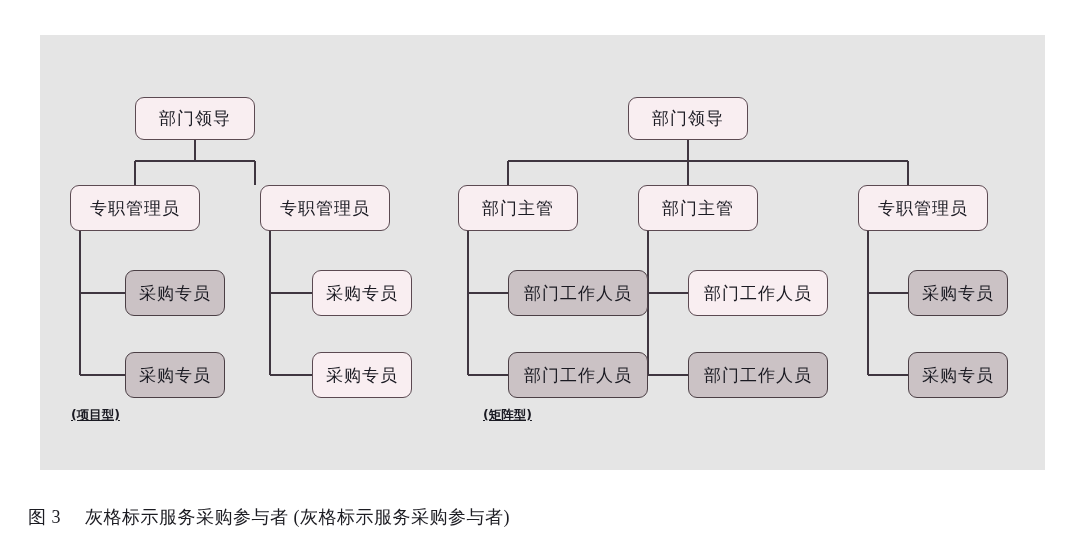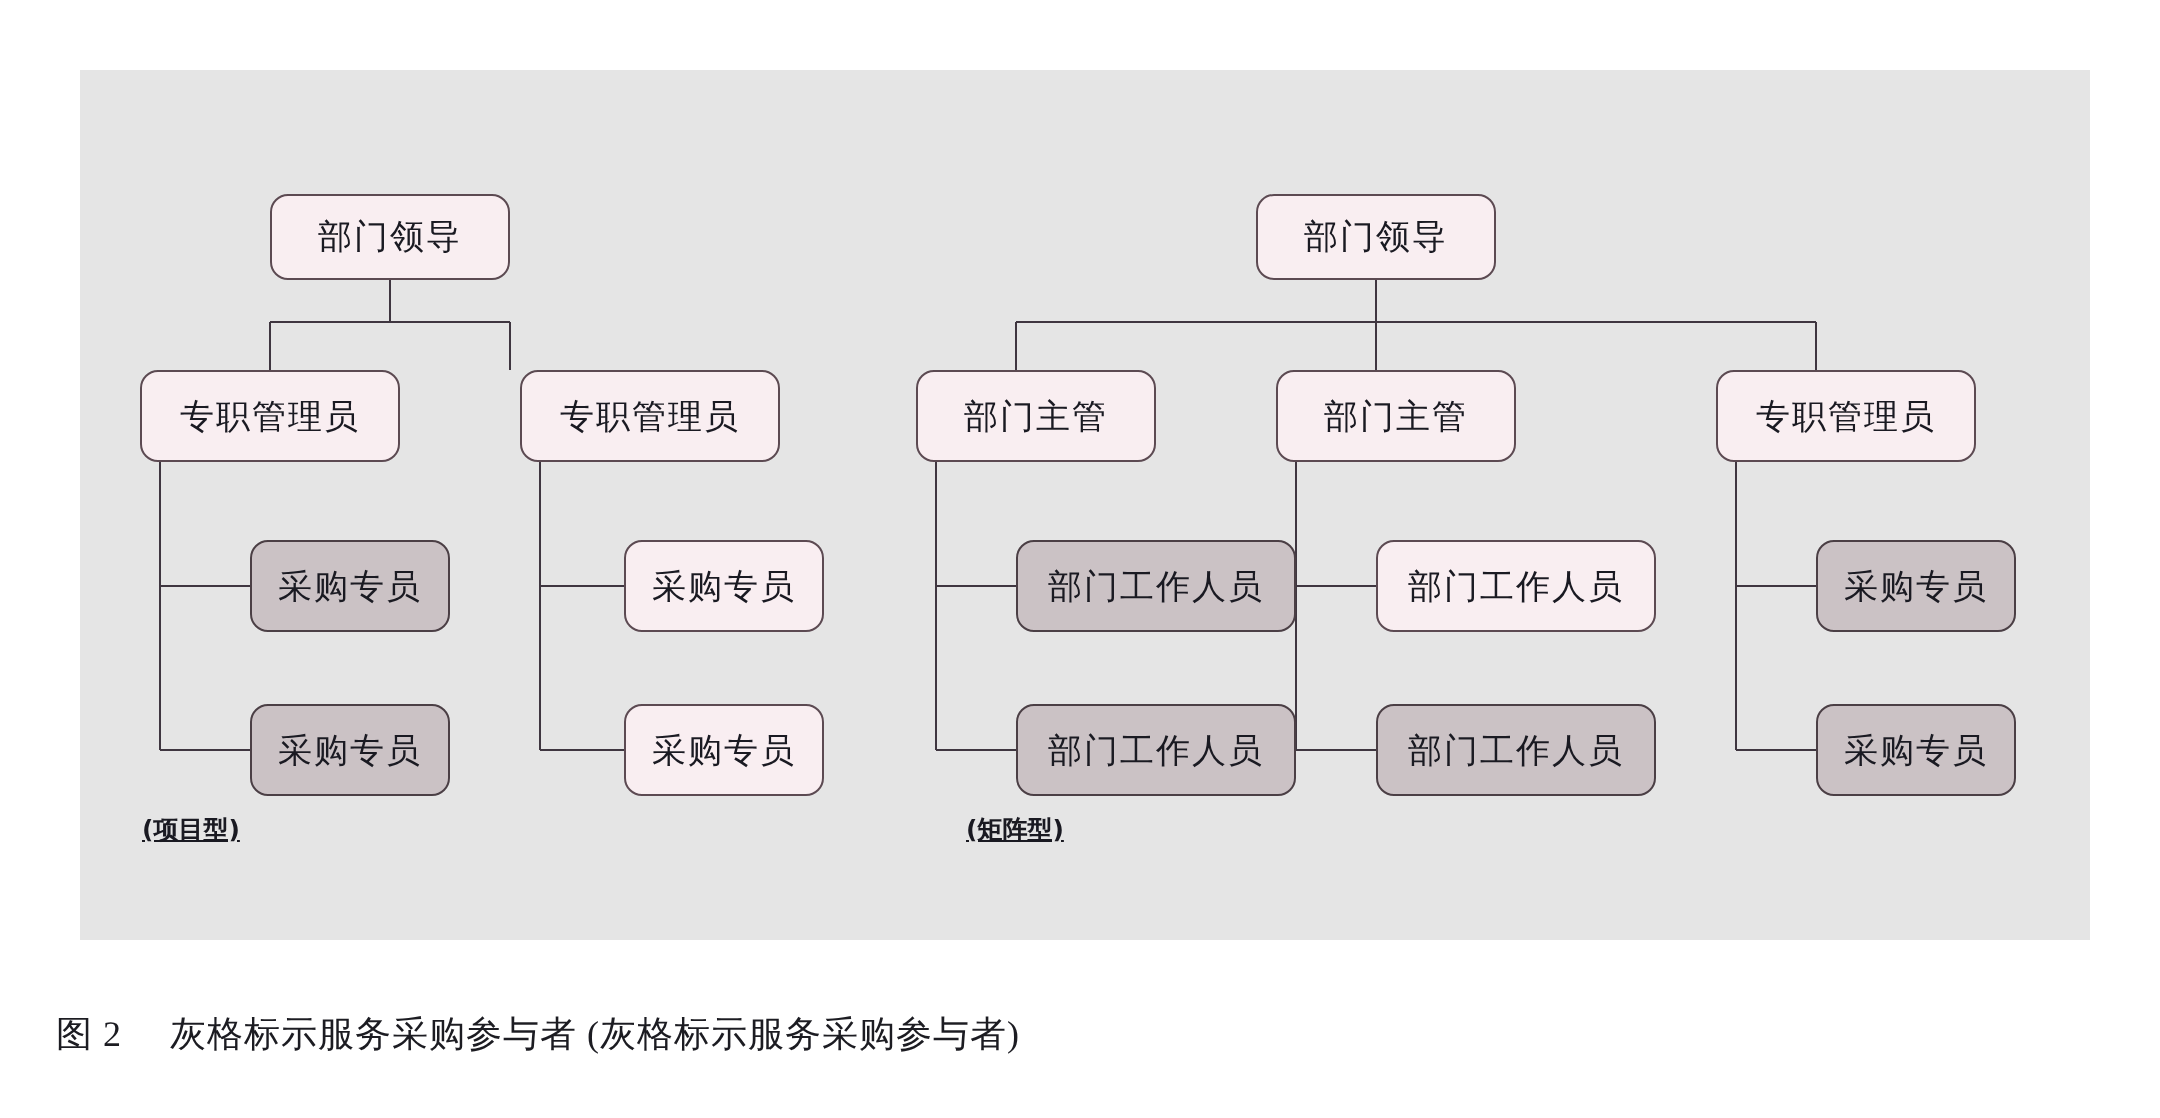--- a/index.html
+++ b/index.html
@@ -174,16 +174,16 @@
   </div>
   <div class="node-box shaded" style="left:868px; top:317px; width:100px; height:46px;">
     <span>采购专员</span>
   </div>
 
   <div class="subcaption" style="left:419px; top:372px;margin-left:24px;">(矩阵型)</div>
 
 </div>
 
 <div id="figure-caption">
-  <span>图 2</span>
+  <span>图 3</span>
   <span class="cap-gap"></span>
   <span>灰格标示服务采购参与者 (灰格标示服务采购参与者)</span>
 </div>
 
 </body></html>

